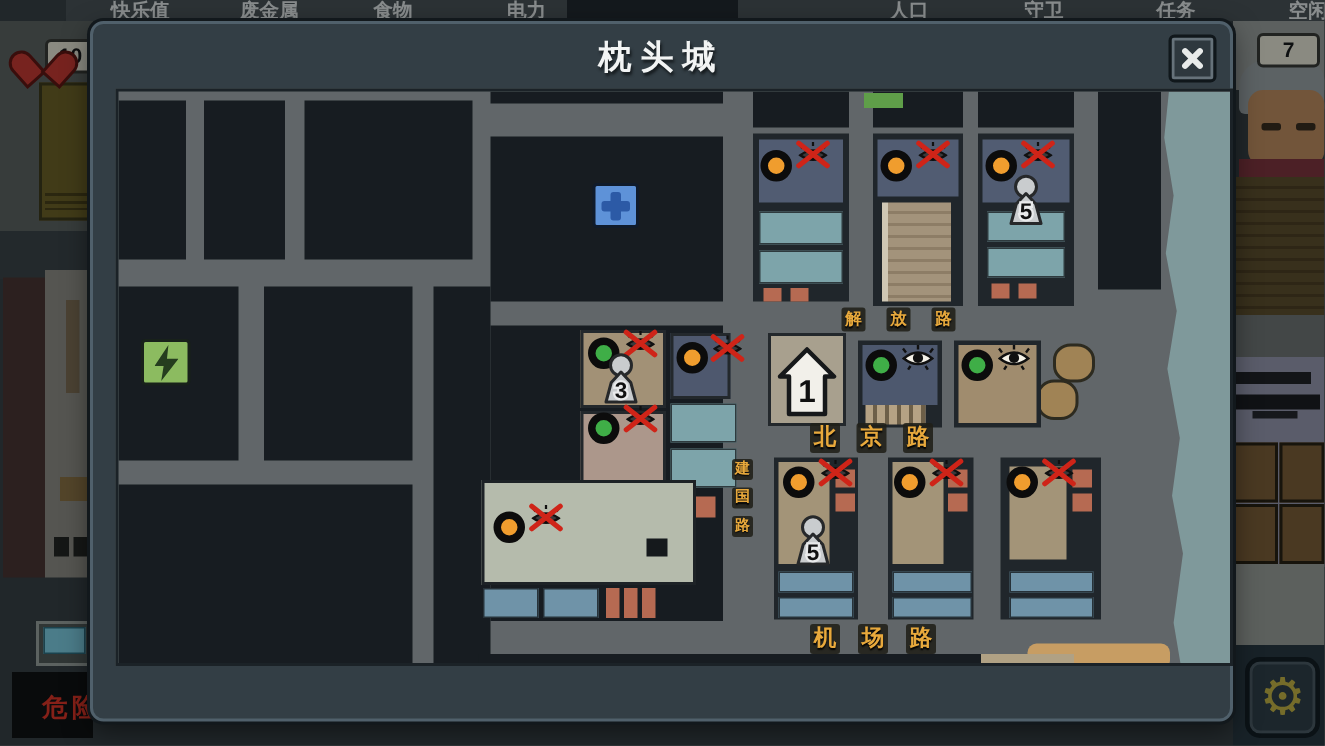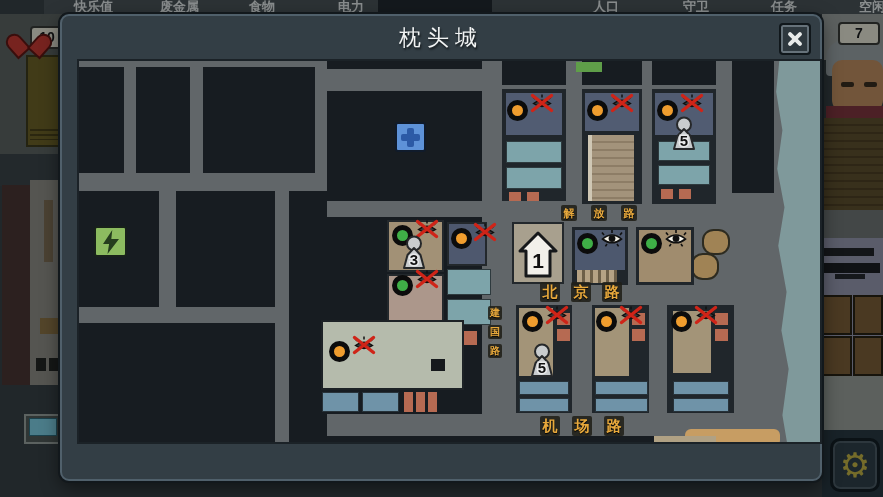--- a/index.html
+++ b/index.html
@@ -18,21 +18,21 @@
   .heart:before,.heart:after{content:"";position:absolute;top:0;width:13px;height:20px;border-radius:9px 9px 0 0;background:#c9352b;border:2px solid #5e100c;}
   .heart:before{left:0;transform:rotate(-42deg);transform-origin:100% 100%;}
   .heart:after{left:13px;transform:rotate(42deg);transform-origin:0 100%;}
   .capsule{position:absolute;background:#e9e5d5;border:2px solid #35352f;border-radius:4px;color:#141414;font-weight:bold;font-size:14px;text-align:center;line-height:19px;z-index:2;}
 
   #danger-box{position:absolute;left:8px;top:448px;width:54px;height:44px;background:#0b0b0b;overflow:hidden;z-index:3;}
   #danger-box span{position:absolute;left:20px;top:12px;color:#e03020;font-size:17px;font-weight:bold;letter-spacing:3px;white-space:nowrap;}
 
   
   #modal{position:absolute;left:60px;top:14px;width:762px;height:467px;background:#333e45;border:2px solid #50606b;border-radius:9px;box-shadow:0 0 0 2px #12181c,0 6px 18px rgba(0,0,0,.5);z-index:30;}
-  #modal-title{position:absolute;left:0;top:7px;width:100%;text-align:center;color:#f2f4f4;font-size:22px;font-weight:normal;letter-spacing:6px;text-shadow:1px 2px 2px #14191c;}
+  #modal-title{position:absolute;left:0;top:7px;width:100%;text-align:center;color:#f2f4f4;font-size:22px;font-weight:bold;letter-spacing:6px;text-shadow:1px 2px 2px #14191c;}
   #close-btn{position:absolute;left:717px;top:7px;width:32px;height:32px;background:#2e383e;border:2px solid #10171b;border-radius:4px;box-shadow:inset 0 0 0 2px #66727a;cursor:pointer;}
   #close-btn:before,#close-btn:after{content:"";position:absolute;left:5px;top:12px;width:18px;height:4px;background:#e8ebea;border-radius:2px;}
   #close-btn:before{transform:rotate(45deg);}
   #close-btn:after{transform:rotate(-45deg);}
 
   #footer{position:absolute;left:0;top:429px;width:100%;height:36px;text-align:center;}
   #footer .lbl{color:#eef1f0;font-size:20px;font-weight:bold;letter-spacing:3px;text-shadow:1px 2px 2px #14191c;}
   #footer .pct{color:#3bdd2e;font-size:21px;font-weight:bold;margin-left:8px;text-shadow:1px 2px 2px #14191c;}
 
   
@@ -93,20 +93,23 @@
   <div class="abs scene" style="left:0;top:150px;width:62px;height:36px;background:#63676414;"></div>
   <div class="abs scene" style="left:2px;top:185px;width:28px;height:200px;background:#47302b;"></div>
   <div class="abs scene" style="left:30px;top:180px;width:32px;height:205px;background:#8d8b82;"></div>
   <div class="abs scene" style="left:44px;top:200px;width:9px;height:62px;background:#7c6a4e;"></div>
   <div class="abs scene" style="left:40px;top:318px;width:20px;height:16px;background:#8a6f3e;"></div>
   <div class="abs scene" style="left:36px;top:358px;width:10px;height:13px;background:#20201c;"></div>
   <div class="abs scene" style="left:49px;top:358px;width:10px;height:13px;background:#20201c;"></div>
   <div class="abs scene" style="left:24px;top:414px;width:38px;height:30px;background:#4e5551;border:2px solid #9aa09c;"></div>
   <div class="abs scene" style="left:29px;top:418px;width:28px;height:18px;background:#7ccde2;border:1px solid #2a6a7a;"></div>
 
+  <div id="danger-box">
+    <span>危险</span>
+  </div>
 
   <div class="heart scene"></div>
   <div class="capsule scene" style="left:30px;top:26px;width:34px;height:23px;">10</div>
 
   <div class="abs scene" style="left:822px;top:14px;width:61px;height:46px;background:#999e9a;"></div>
   <div class="abs scene" style="left:826px;top:40px;width:57px;height:36px;background:#9aa0a2;border-radius:18px 14px 4px 4px;"></div>
   <div class="abs scene" style="left:832px;top:60px;width:51px;height:52px;background:#c08a5a;border-radius:10px 10px 12px 12px;"></div>
   <div class="abs scene" style="left:841px;top:82px;width:13px;height:5px;background:#342718;border-radius:2px;"></div>
   <div class="abs scene" style="left:864px;top:82px;width:13px;height:5px;background:#342718;border-radius:2px;"></div>
   <div class="abs scene" style="left:826px;top:106px;width:57px;height:12px;background:#7e3038;"></div>

